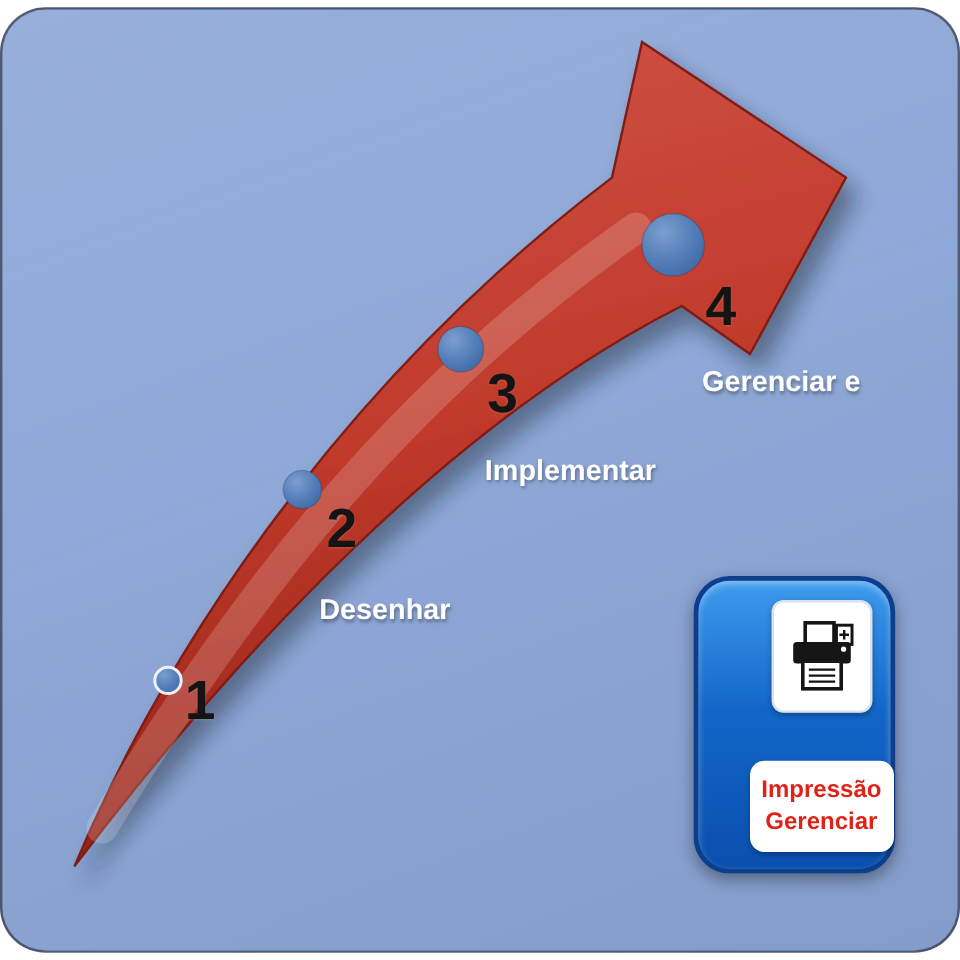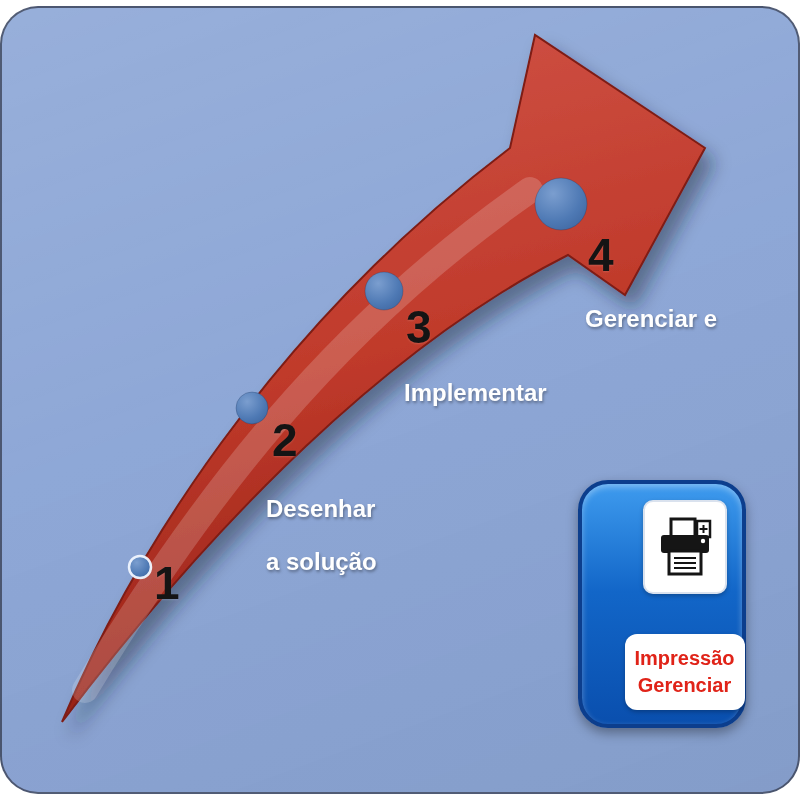--- a/index.html
+++ b/index.html
@@ -96,21 +96,20 @@
     <circle cx="252" cy="408" r="16" fill="url(#dotGrad)" stroke="rgba(20,40,80,0.25)" stroke-width="1"></circle>
     <circle cx="384" cy="291" r="19" fill="url(#dotGrad)" stroke="rgba(20,40,80,0.25)" stroke-width="1"></circle>
     <circle cx="561" cy="204" r="26" fill="url(#dotGrad)" stroke="rgba(20,40,80,0.25)" stroke-width="1"></circle>
   </svg>
 
   <div class="num num1">1</div>
 
   <div class="num num2">2</div>
   <div class="lbl lbl2">
     <span>Desenhar</span>
-    <span>a solução</span>
   </div>
 
   <div class="num num3">3</div>
   <div class="lbl lbl3">
     <span>Implementar</span>
   </div>
 
   <div class="num num4">4</div>
   <div class="lbl lbl4">
     <span>Gerenciar e</span>

